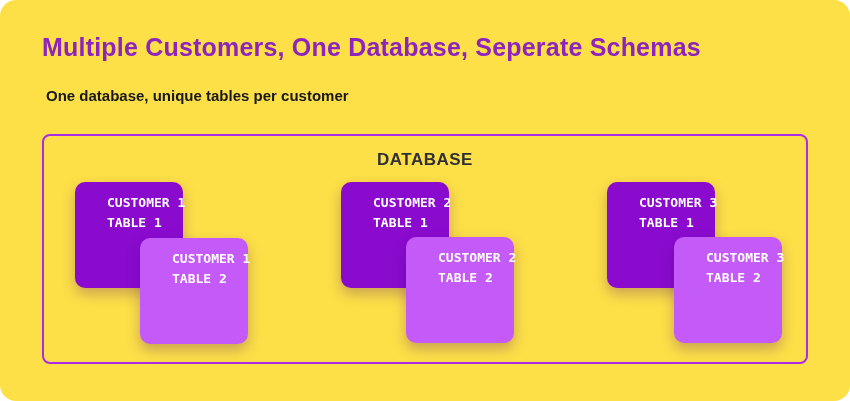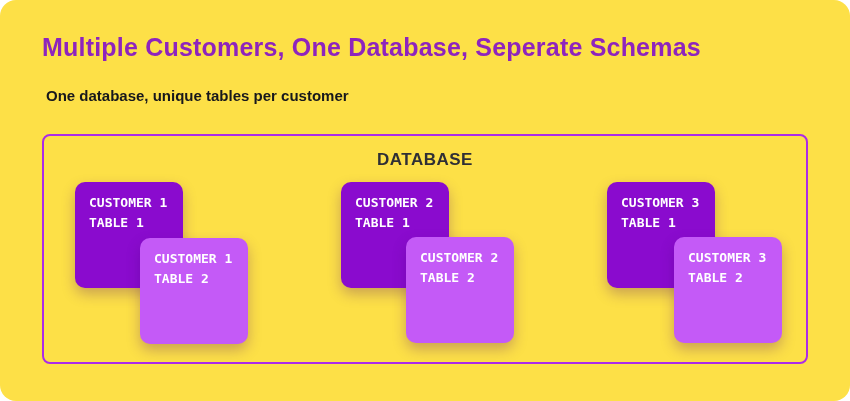--- a/index.html
+++ b/index.html
@@ -57,21 +57,21 @@
     font-weight: 600;
     color: #2F2F35;
     letter-spacing: 0.5px;
   }
   .card {
     position: absolute;
     width: 108px;
     height: 106px;
     border-radius: 10px;
     box-sizing: border-box;
-    padding: 11px 6px 0 14px;
+    padding: 11px 6px 0 32px;
     color: #ffffff;
     font-family: "DejaVu Sans Mono", "Liberation Mono", monospace;
     font-weight: bold;
     font-size: 13px;
     line-height: 20px;
     box-shadow: 0 6px 14px rgba(70, 0, 110, 0.28);
   }
   .card.dark  { background: #8A0BCE; z-index: 1; }
   .card.light { background: #C45AF7; z-index: 2; }
   .card span { display: block; white-space: nowrap; }

